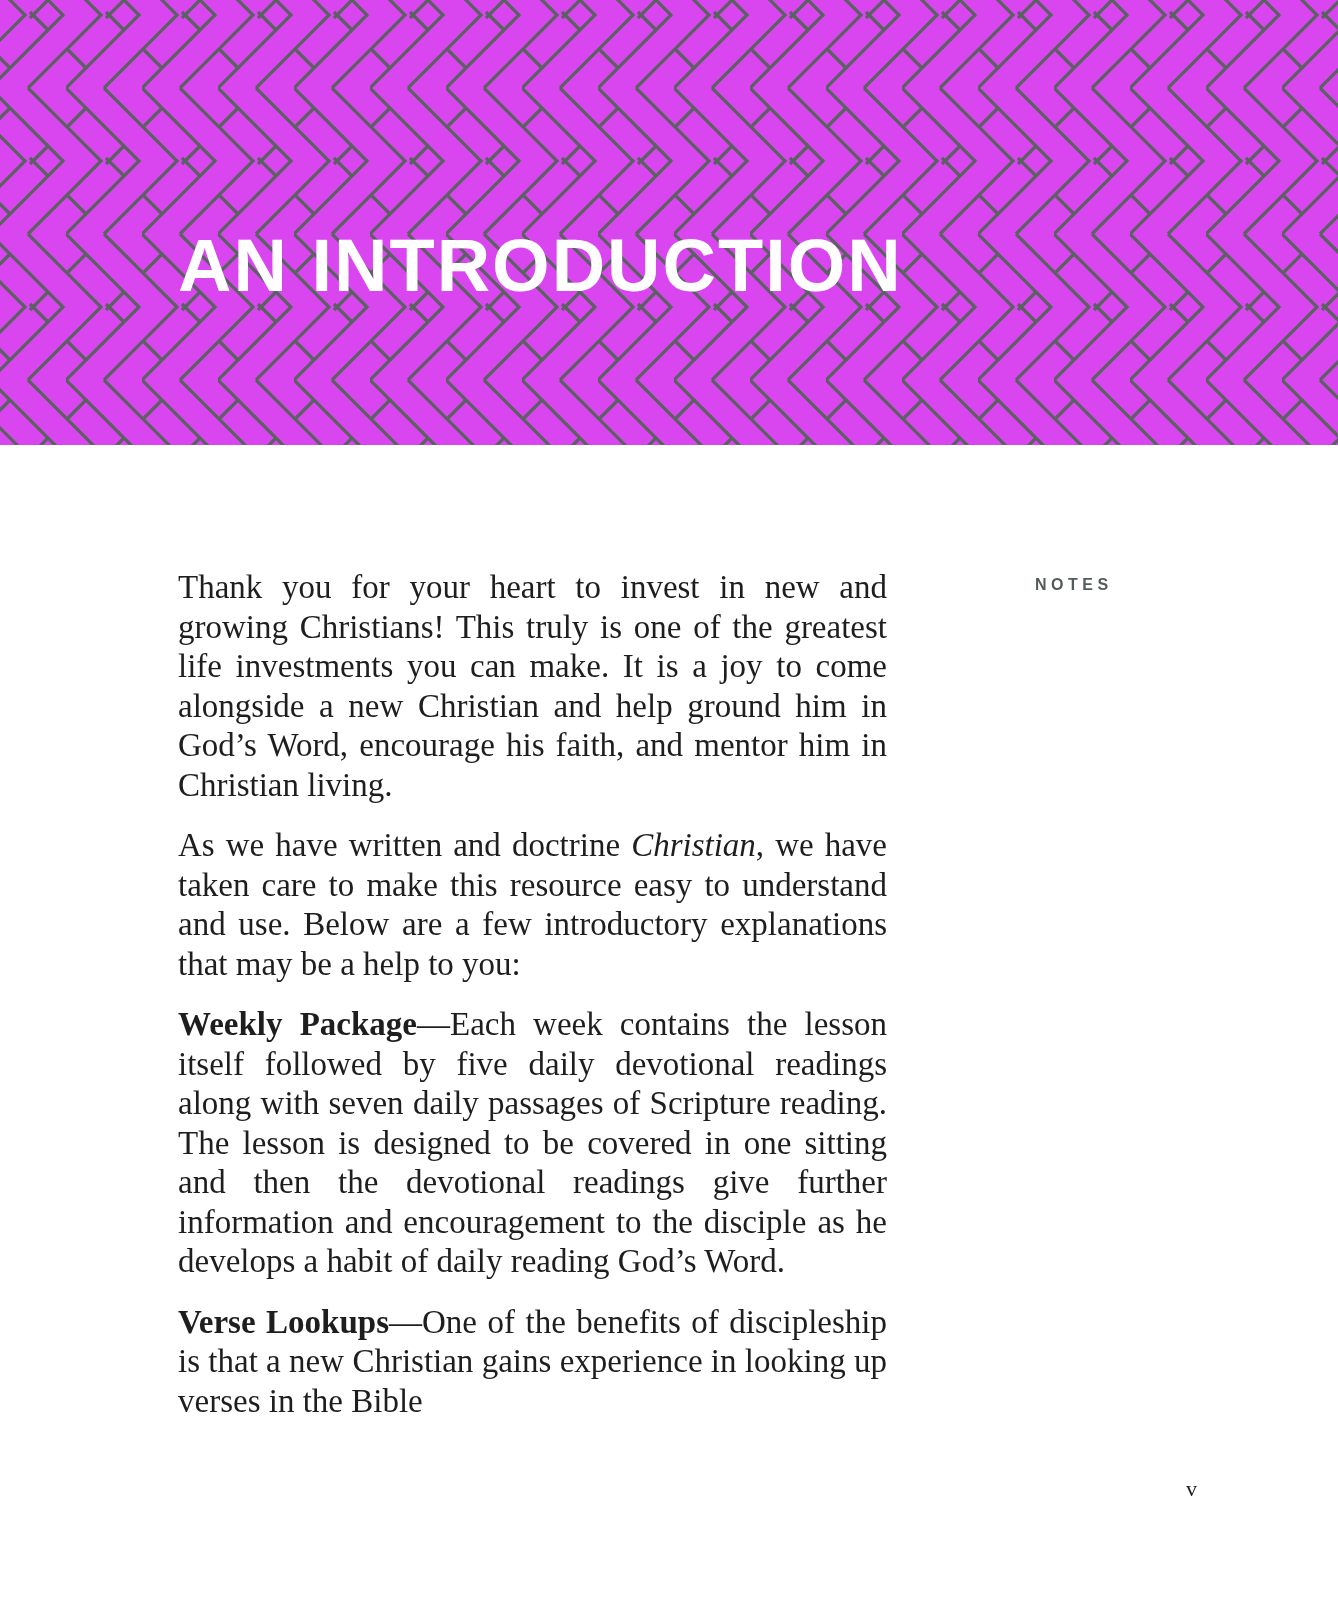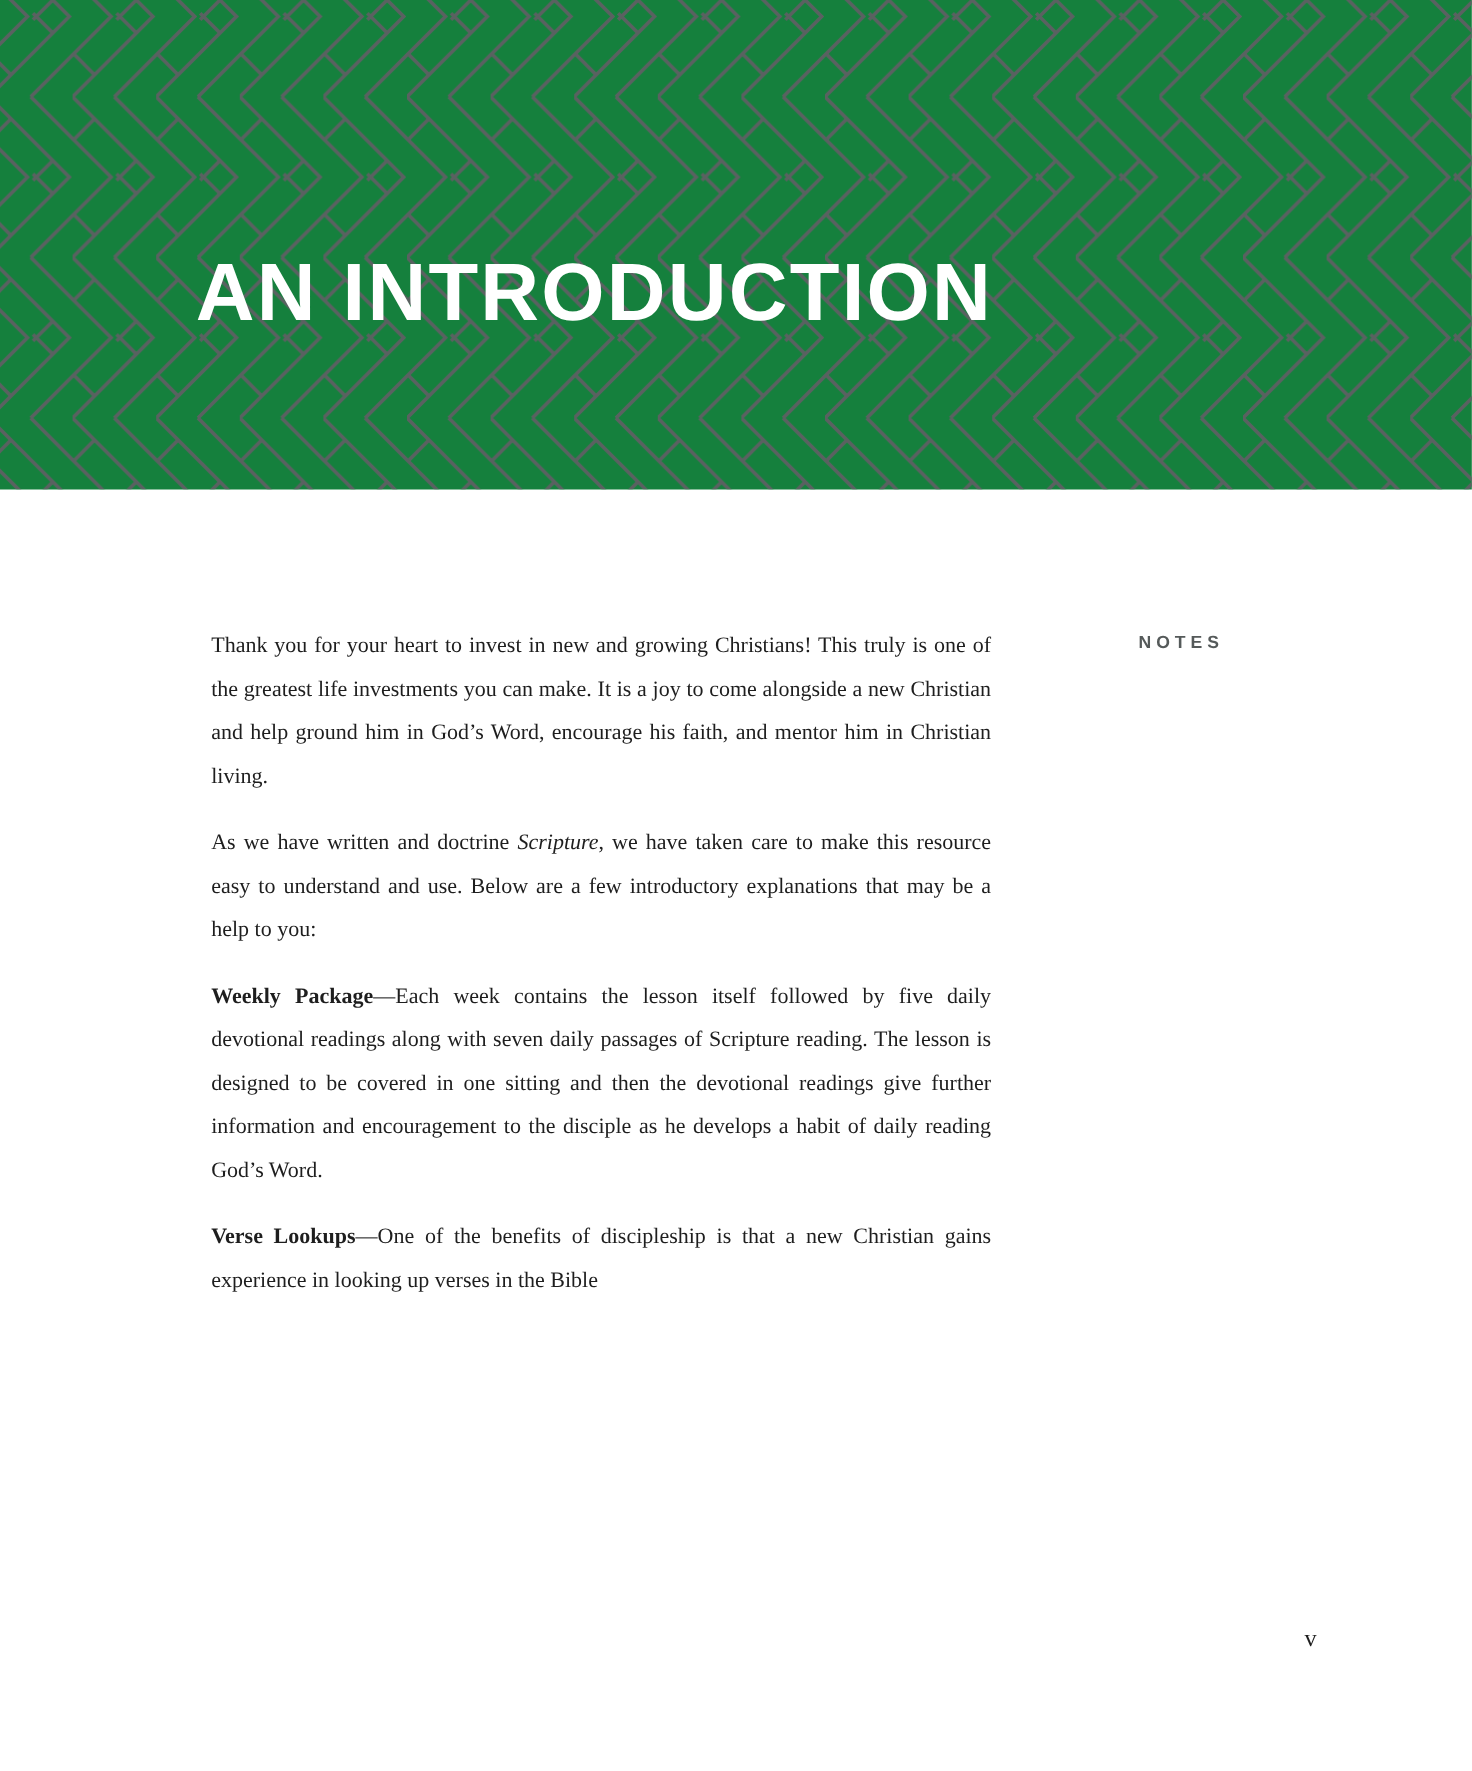--- a/index.html
+++ b/index.html
@@ -3,34 +3,34 @@
 <meta charset="utf-8">
 <style>
   html, body { margin: 0; padding: 0; }
   body {
     width: 1338px; height: 1610px; background: #ffffff; position: relative; overflow: hidden;
     font-family: "Liberation Serif", "DejaVu Serif", serif;
     color: #1e1e1e;
   }
   .header {
     position: absolute; left: 0; top: 0; width: 1338px; height: 445px;
-    background: #15803d; overflow: hidden;
+    background: #d946ef; overflow: hidden;
   }
   .header svg.pattern { position: absolute; left: 0; top: 0; }
   .title {
     position: absolute; left: 178px; top: 228px; margin: 0;
     font-family: "Liberation Sans", "DejaVu Sans", sans-serif;
     font-weight: 700; color: #ffffff;
     font-size: 74px; line-height: 76px; letter-spacing: 2px;
     text-transform: uppercase;
   }
   .title span { display: block; }
   .content {
-    position: absolute; left: 192px; top: 568px; width: 709px;
-    font-size: 20px; line-height: 39.5px; text-align: justify;
+    position: absolute; left: 178px; top: 568px; width: 709px;
+    font-size: 33px; line-height: 39.5px; text-align: justify;
   }
   .content p { margin: 0 0 21px 0; }
   .content b { font-weight: 700; }
   .notes {
     position: absolute; left: 1035px; top: 576px;
     font-family: "Liberation Sans", "DejaVu Sans", sans-serif;
     font-weight: 700; font-size: 16px; letter-spacing: 4.5px; color: #555a5a;
   }
   .page-num {
     position: absolute; left: 1186px; top: 1476px;
@@ -64,21 +64,21 @@
   </h1>
 </div>
 
 <div class="notes">NOTES</div>
 
 <div class="content">
   <p>
     <span>Thank you for your heart to invest in new and growing Christians! This truly is one of the greatest life investments you can make. It is a joy to come alongside a new Christian and help ground him in God’s Word, encourage his faith, and mentor him in Christian living.</span>
   </p>
   <p>
-    <span>As we have written and doctrine </span><i>Scripture</i><span>, we have taken care to make this resource easy to understand and use. Below are a few introductory explanations that may be a help to you:</span>
+    <span>As we have written and doctrine </span><i>Christian</i><span>, we have taken care to make this resource easy to understand and use. Below are a few introductory explanations that may be a help to you:</span>
   </p>
   <p>
     <b>Weekly Package</b><span>—Each week contains the lesson itself followed by five daily devotional readings along with seven daily passages of Scripture reading. The lesson is designed to be covered in one sitting and then the devotional readings give further information and encouragement to the disciple as he develops a habit of daily reading God’s Word.</span>
   </p>
   <p>
     <b>Verse Lookups</b><span>—One of the benefits of discipleship is that a new Christian gains experience in looking up verses in the Bible</span>
   </p>
 </div>
 
 <div class="page-num">v</div>

